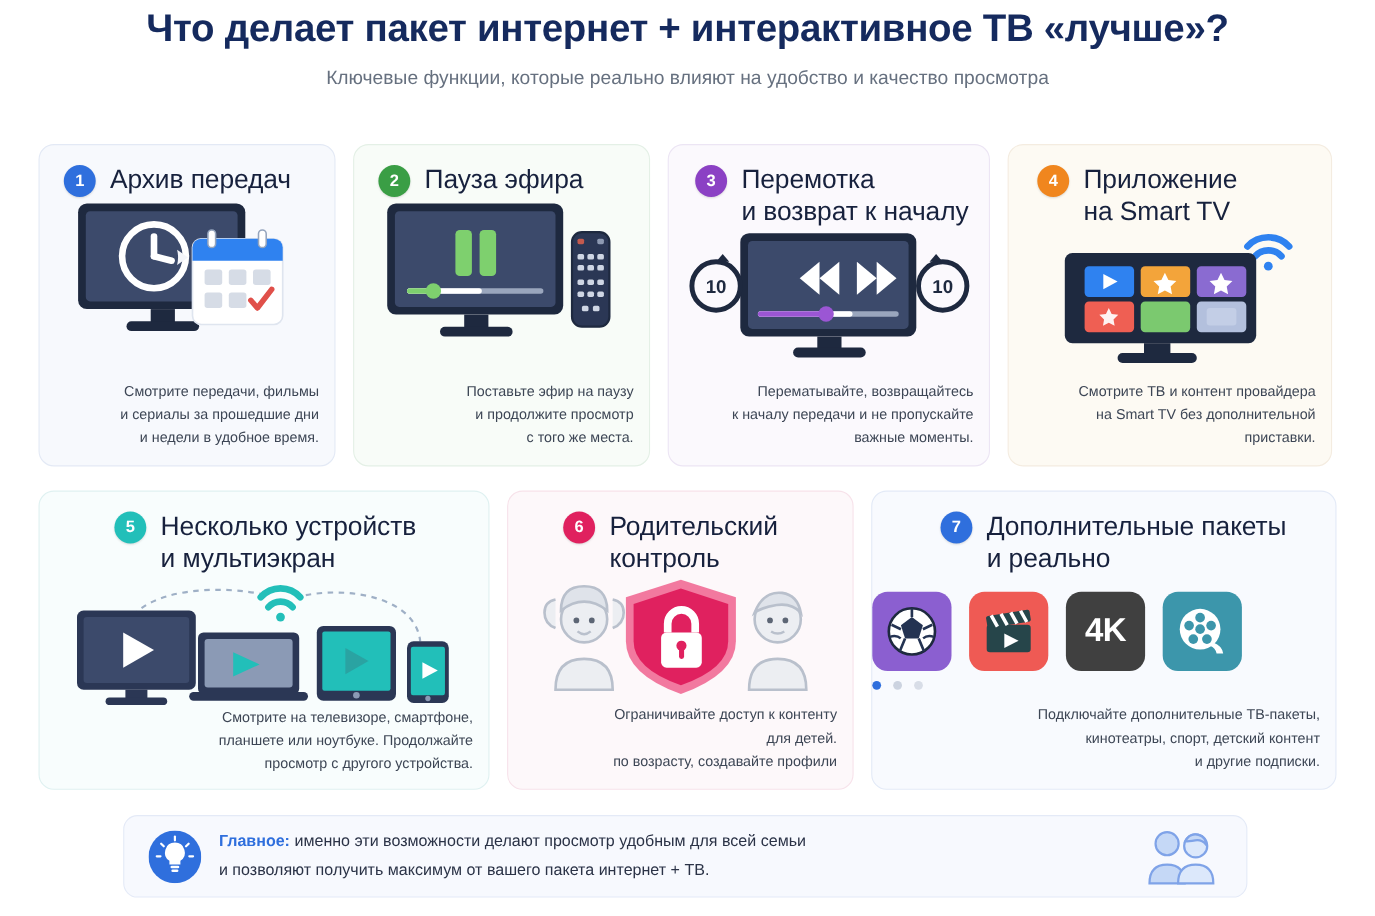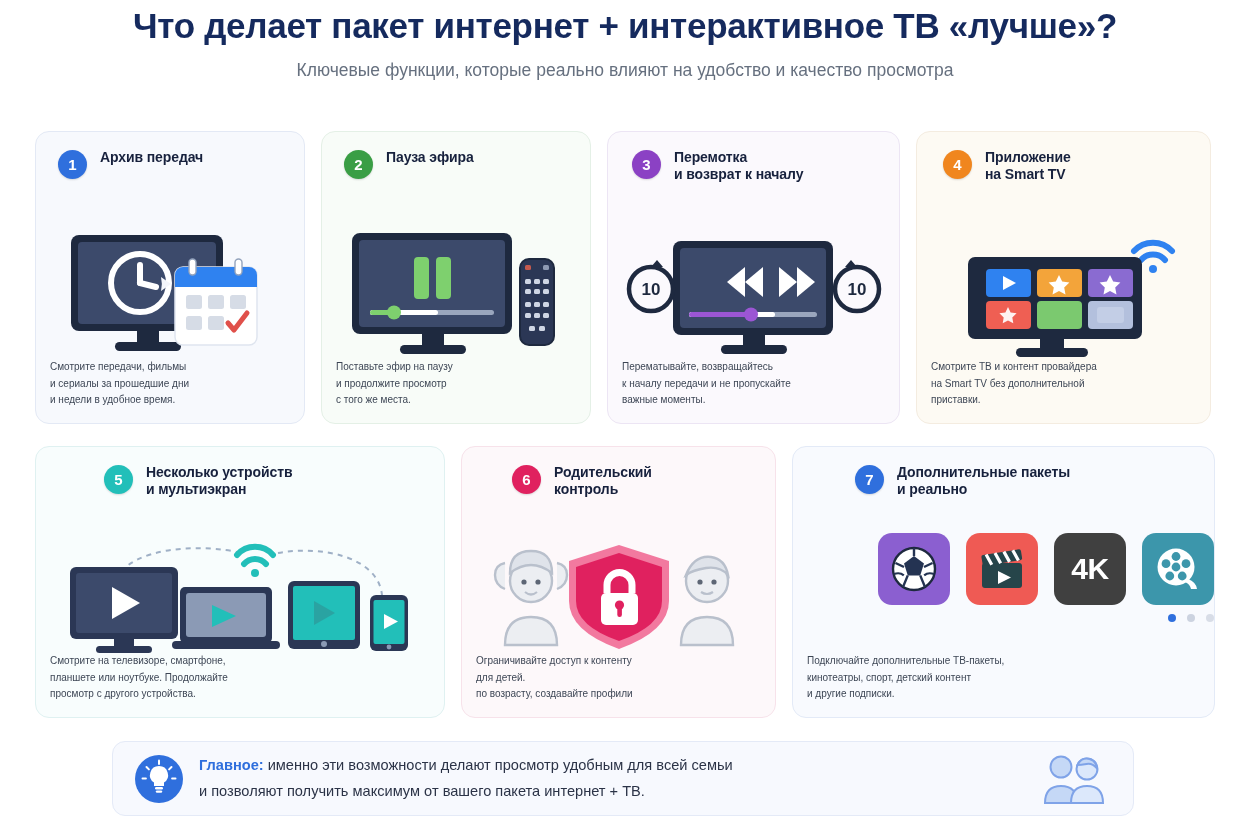--- a/index.html
+++ b/index.html
@@ -62,28 +62,28 @@
   .badge{
     width:29px;height:29px;border-radius:50%;
     flex:0 0 29px;
     color:#fff;font-size:15px;font-weight:bold;
     display:flex;align-items:center;justify-content:center;
     margin-top:1px;
     box-shadow:0 1px 2px rgba(0,0,0,.14);
   }
   .ctitle{
     margin-left:13px;
-    font-size:14px;font-weight:bold;color:#17213d;
+    font-size:24px;font-weight:normal;color:#17213d;
     line-height:1.22;
     letter-spacing:-0.1px;
   }
 
-  .art{flex:1;display:flex;align-items:flex-end;justify-content:center;position:relative;}
+  .art{flex:1;display:flex;align-items:flex-start;justify-content:center;position:relative;}
   .desc{
-    text-align:left;font-size:10px;color:#3d4655;line-height:1.62;
+    text-align:right;font-size:13px;color:#3d4655;line-height:1.62;
     padding:0 14px 15px 14px;
   }
   .desc div{white-space:nowrap;}
 
   
   .footer{
     position:absolute;left:112px;top:741px;width:1022px;height:75px;
     background:#f7f9fe;border:1px solid #e4eaf7;border-radius:13px;
     display:flex;align-items:center;box-sizing:border-box;
     padding:16px 22px;

